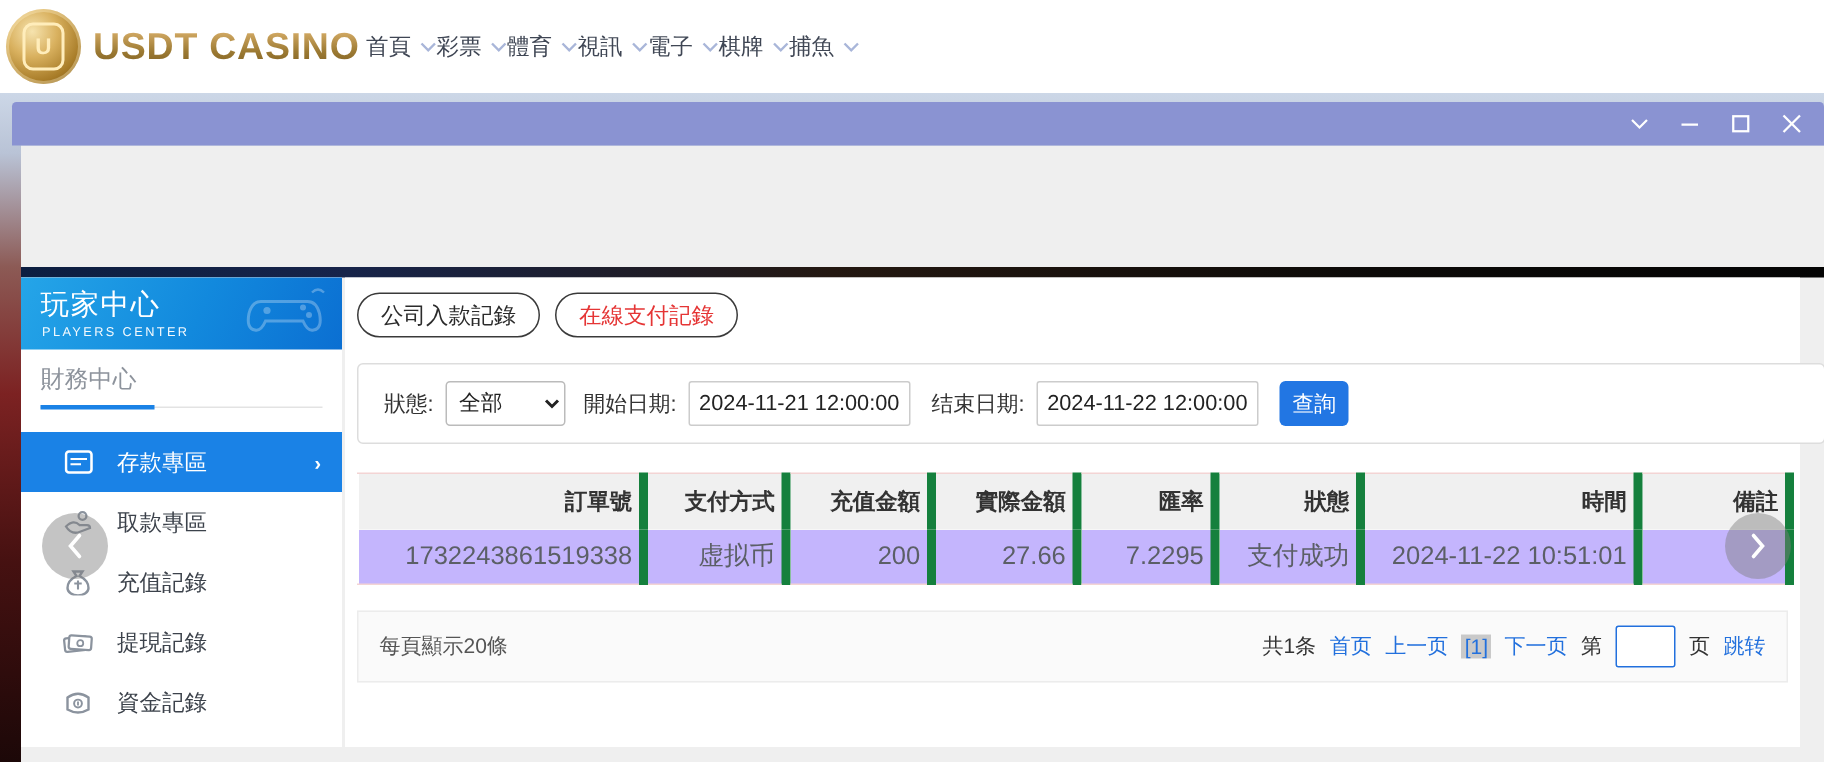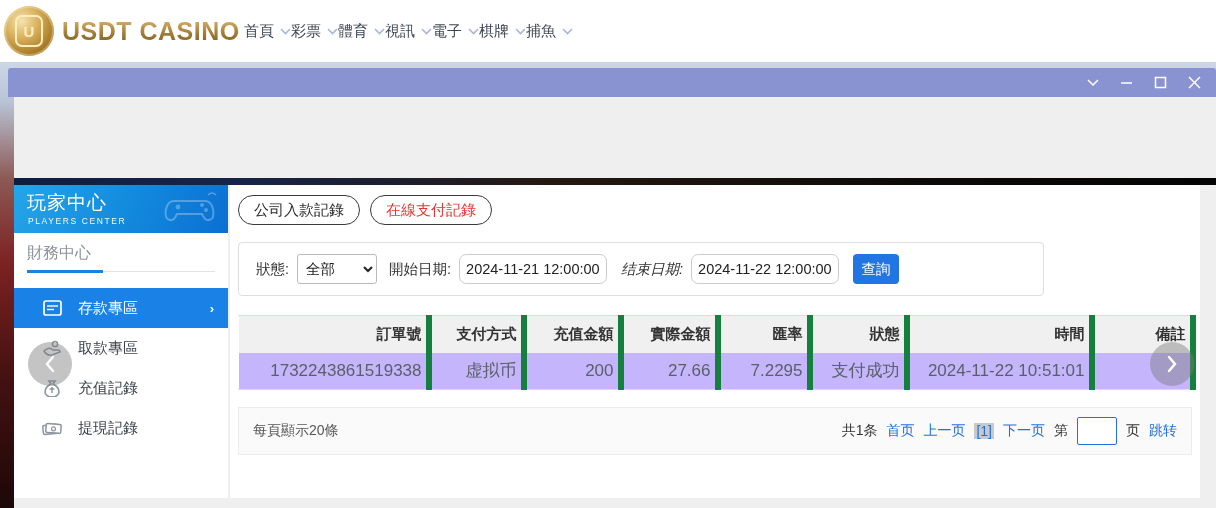--- a/index.html
+++ b/index.html
@@ -84,31 +84,31 @@
   
   .main-panel{left:230px;top:185px;width:970px;height:313px;background:#fff;z-index:3;}
   .tabs{position:absolute;left:8px;top:10px;display:flex;gap:10px;text-align:center;}
   .tab{
     height:28px;padding:0 15px;border:1.5px solid #3a3a3a;border-radius:15px;
     display:flex;align-items:center;font-size:15px;color:#2b2b2b;background:#fff;cursor:pointer;white-space:nowrap;
   }
   .tab.active{color:#e53535;}
 
   .filter-box{
-    position:absolute;left:8px;top:57px;width:806px;height:54px;
+    position:absolute;left:8px;top:57px;width:979px;height:54px;
     border:1px solid #ddd;border-radius:4px;background:#fff;box-sizing:border-box;
     display:flex;align-items:center;padding-left:17px;gap:8px;
   }
   .f-label{font-size:14.5px;color:#333;white-space:nowrap;}
   .f-select{
     width:80px;height:30px;border:1px solid #bbb;border-radius:3px;background:#fff;
     font-size:14.5px;color:#222;font-family:inherit;padding:4px 4px;
   }
   .f-input{
-    width:134px;height:28px;border:1px solid #ccc;border-radius:7px;background:#fff;
+    width:134px;height:28px;border:1px solid #ccc;border-radius:2px;background:#fff;
     font-size:14.5px;color:#222;font-family:inherit;padding:0 6px;
   }
   .f-btn{
     width:46px;height:30px;background:#2276e3;color:#fff;border:none;border-radius:4px;
     font-size:14.5px;font-family:inherit;cursor:pointer;margin-left:6px;
   }
 
   .rec-table{position:absolute;left:8px;top:130px;width:954px;border-collapse:collapse;table-layout:fixed;}
   .rec-table th,.rec-table td{
     height:37px;padding:0 4px;text-align:right;font-size:15px;
@@ -265,20 +265,30 @@
   <div class="sb-item" style="top:223px;">
     <span class="ic">
       <svg width="20" height="15" viewBox="0 0 20 15">
           <rect x="1" y="4" width="15" height="9" rx="1.5" fill="none" stroke="currentColor" stroke-width="1.5" transform="rotate(-6 8 8)"></rect>
           <rect x="4" y="3" width="15" height="9" rx="1.5" fill="#fff" stroke="currentColor" stroke-width="1.5" transform="rotate(4 12 7)"></rect>
           <circle cx="11.5" cy="7.8" r="2" fill="none" stroke="currentColor" stroke-width="1.2"></circle>
         </svg>
     </span>
     <span>提現記錄</span>
   </div>
+  <div class="sb-item" style="top:263px;">
+    <span class="ic">
+      <svg width="18" height="16" viewBox="0 0 18 16">
+          <path d="M2 5 q7 -5 14 0 v8 q-7 4 -14 0 z" fill="none" stroke="currentColor" stroke-width="1.6"></path>
+          <circle cx="9" cy="9" r="2.6" fill="none" stroke="currentColor" stroke-width="1.3"></circle>
+          <line x1="9" y1="7.6" x2="9" y2="10.4" stroke="currentColor" stroke-width="1.2"></line>
+        </svg>
+    </span>
+    <span>資金記錄</span>
+  </div>
 </div>
 
 <div class="abs car-btn" style="left:28px;top:342px;">
   <svg width="16" height="20" viewBox="0 0 16 20">
       <polyline points="11,3 5,10 11,17" fill="none" stroke="#fff" stroke-width="2.4" stroke-linecap="round"></polyline>
     </svg>
 </div>
 <div class="abs car-btn" style="left:1150px;top:342px;">
   <svg width="16" height="20" viewBox="0 0 16 20">
       <polyline points="5,3 11,10 5,17" fill="none" stroke="#fff" stroke-width="2.4" stroke-linecap="round"></polyline>
@@ -291,21 +301,21 @@
     <div class="tab active">在線支付記錄</div>
   </div>
 
   <div class="filter-box">
     <span class="f-label">狀態:</span>
     <select class="f-select">
       <option>全部</option>
     </select>
     <span class="f-label" style="margin-left:4px;">開始日期:</span>
     <input class="f-input" value="2024-11-21 12:00:00" style="">
-    <span class="f-label" style="margin-left:6px;font-style:italic;">结束日期:</span>
+    <span class="f-label" style="margin-left:6px;">结束日期:</span>
     <input class="f-input" value="2024-11-22 12:00:00" style="">
     <button class="f-btn">查詢</button>
   </div>
 
   <table class="rec-table">
     <colgroup>
       <col style="width:190px">
         <col style="width:95px">
         <col style="width:97px">
         <col style="width:97px">

